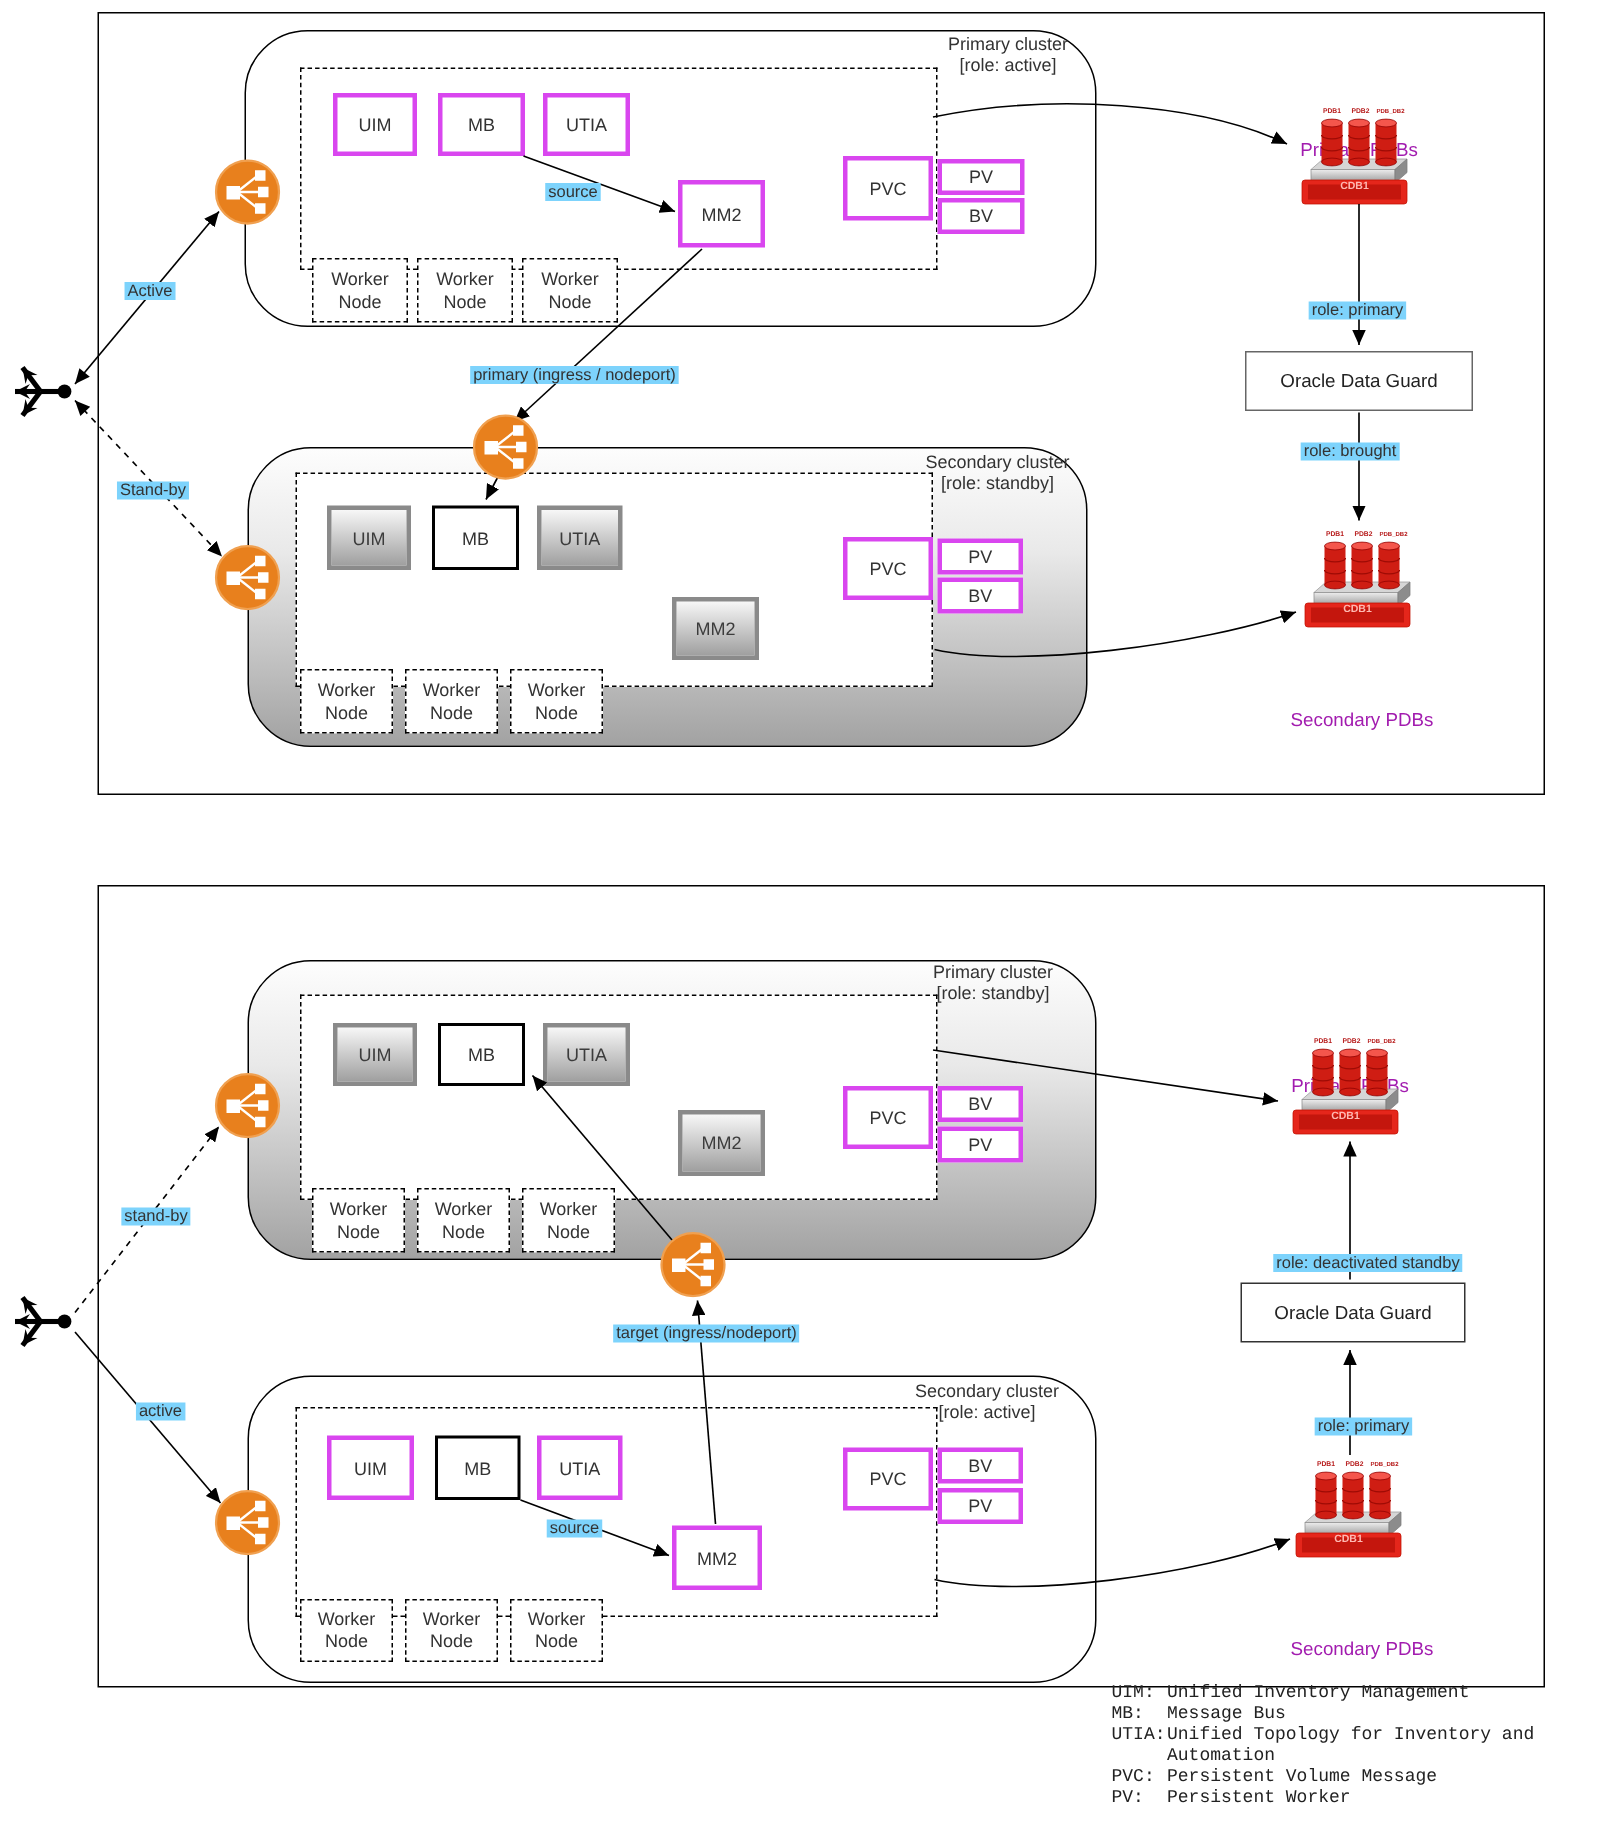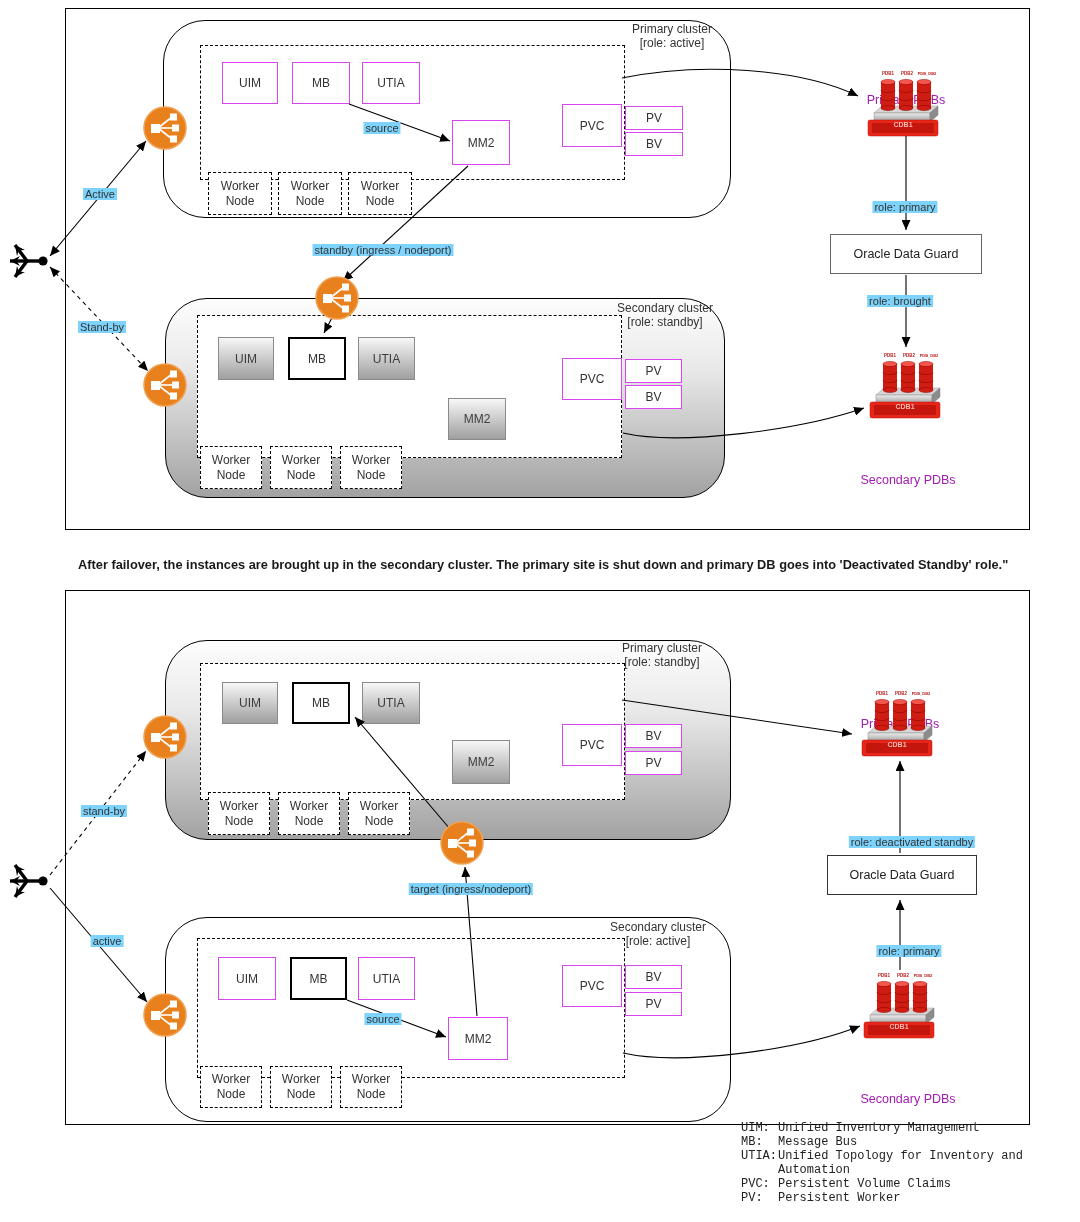--- a/index.html
+++ b/index.html
@@ -2,21 +2,21 @@
 <html><head>
 <meta charset="utf-8">
 <style>
   html,body{margin:0;padding:0;background:#fff;font-family:"Liberation Sans",sans-serif;}
   #canvas{position:relative;width:1080px;height:1222px;background:#fff;overflow:hidden;color:#333;}
   .frame{position:absolute;border:1px solid #000;box-sizing:border-box;background:#fff;}
   .cluster{position:absolute;border:1px solid #000;border-radius:42px;box-sizing:border-box;background:#fff;z-index:1;}
   .cluster.graybg{background:linear-gradient(#fdfdfd 0%,#e9e9e9 35%,#a2a2a2 100%);}
   .dashedrect{position:absolute;border:1px dashed #000;background:#fff;box-sizing:border-box;z-index:2;}
   .box{position:absolute;display:flex;align-items:center;justify-content:center;font-size:12px;
-       background:#fff;border:1px solid #d946ef;box-sizing:border-box;z-index:3;color:#333;}
+       background:#fff;border:3px solid #d946ef;box-sizing:border-box;z-index:3;color:#333;}
   .box.gray{background:linear-gradient(#f7f7f7 0%,#cfcfcf 45%,#9f9f9f 100%);border-color:#8a8a8a;color:#3c3c3c;}
   .box.mbhot{border-width:2px;border-color:#000;}
   .box.dashed{border:1px dashed #000;text-align:center;line-height:1.25;background:#fff;}
   .ctitle{position:absolute;font-size:12px;color:#333;transform:translateX(-50%);white-space:nowrap;z-index:3;}
   .elabel{position:absolute;font-size:11px;color:#333;background:#7dd3fc;padding:0 2px;
           transform:translate(-50%,-50%);white-space:nowrap;z-index:6;}
   .ptitle{position:absolute;font-size:12.5px;color:#a21caf;transform:translateX(-50%);white-space:nowrap;z-index:3;margin-top:45px;}
   .odg{position:absolute;background:#fff;border:1px solid #666;display:flex;align-items:center;justify-content:center;
        font-size:12.5px;box-sizing:border-box;z-index:3;color:#222;}
   .odg.bold{border:1.5px solid #333;}
@@ -146,21 +146,20 @@
     <span class="plabel" style="left:12px;width:20px;">PDB1</span>
     <span class="plabel" style="left:31px;width:20px;">PDB2</span>
     <span class="plabel small" style="left:49px;width:24px;">PDB_DB2</span>
     <svg class="pdbsvg" width="80" height="63">
         <use href="#pdbshape"></use>
       </svg>
     <span class="cdbtext">CDB1</span>
   </div>
   <div class="ptitle" style="left:908px;top:428px;">Secondary PDBs</div>
 
-  <div class="caption" style="left:78px;top:557px;">After failover, the instances are brought up in the secondary cluster. The primary site is shut down and primary DB goes into 'Deactivated Standby' role."</div>
 
   <div class="frame" style="left:65px;top:590px;width:965px;height:535px;"></div>
 
   <div class="cluster graybg" style="left:165px;top:640px;width:566px;height:200px;"></div>
   <div class="ctitle" style="left:662px;top:641px;">Primary cluster</div>
   <div class="ctitle" style="left:662px;top:655px;">[role: standby]</div>
   <div class="dashedrect" style="left:200px;top:663px;width:425px;height:137px;"></div>
   <div class="box gray" style="left:222px;top:682px;width:56px;height:42px;">UIM</div>
   <div class="box mbhot" style="left:292px;top:682px;width:58px;height:42px;">MB</div>
   <div class="box gray" style="left:362px;top:682px;width:58px;height:42px;">UTIA</div>
@@ -238,21 +237,21 @@
     <line x1="347" y1="1000" x2="446" y2="1037" stroke="#000" stroke-width="1.1" marker-end="url(#m)"></line>
     <line x1="622" y1="700" x2="852" y2="734" stroke="#000" stroke-width="1.1" marker-end="url(#m)"></line>
     <line x1="900" y1="853" x2="900" y2="761" stroke="#000" stroke-width="1.1" marker-end="url(#m)"></line>
     <line x1="900" y1="970" x2="900" y2="900" stroke="#000" stroke-width="1.1" marker-end="url(#m)"></line>
     <path d="M623,1053 C680,1066 800,1050 860,1026" fill="none" stroke="#000" stroke-width="1.1" marker-end="url(#m)"></path>
   </svg>
 
   <div class="elabel" style="left:100px;top:194px;">Active</div>
   <div class="elabel" style="left:102px;top:327px;">Stand-by</div>
   <div class="elabel" style="left:382px;top:128px;">source</div>
-  <div class="elabel" style="left:383px;top:250px;">standby (ingress / nodeport)</div>
+  <div class="elabel" style="left:383px;top:250px;">primary (ingress / nodeport)</div>
   <div class="elabel" style="left:104px;top:811px;">stand-by</div>
   <div class="elabel" style="left:107px;top:941px;">active</div>
   <div class="elabel" style="left:471px;top:889px;">target (ingress/nodeport)</div>
   <div class="elabel" style="left:383px;top:1019px;">source</div>
 
   <div class="lb" style="left:165px;top:128px;"><svg width="44" height="44">
         <use href="#lbshape"></use>
       </svg></div>
   <div class="lb" style="left:165px;top:385px;"><svg width="44" height="44">
         <use href="#lbshape"></use>
@@ -285,21 +284,21 @@
     <div class="lgrow">
         <span class="lgabbr">MB:</span>
         <span>Message Bus</span>
       </div>
     <div class="lgrow">
         <span class="lgabbr">UTIA:</span>
         <span>Unified Topology for Inventory and Automation</span>
       </div>
     <div class="lgrow">
         <span class="lgabbr">PVC:</span>
-        <span>Persistent Volume Claims</span>
+        <span>Persistent Volume Message</span>
       </div>
     <div class="lgrow">
         <span class="lgabbr">PV:</span>
         <span>Persistent Worker</span>
       </div>
   </div>
 
 </div>
 
 </body></html>

